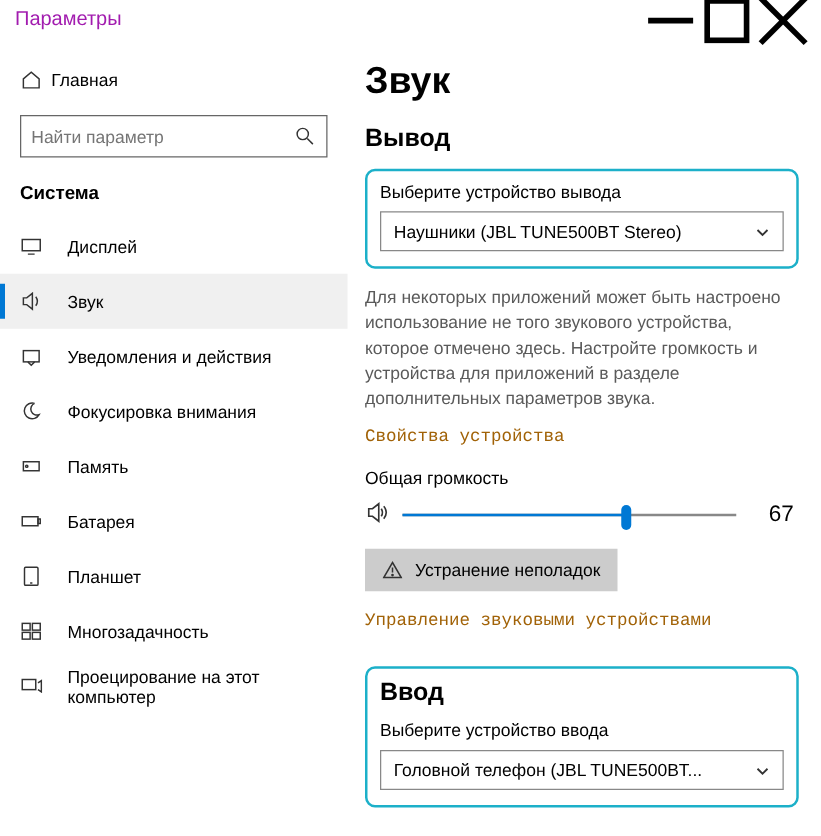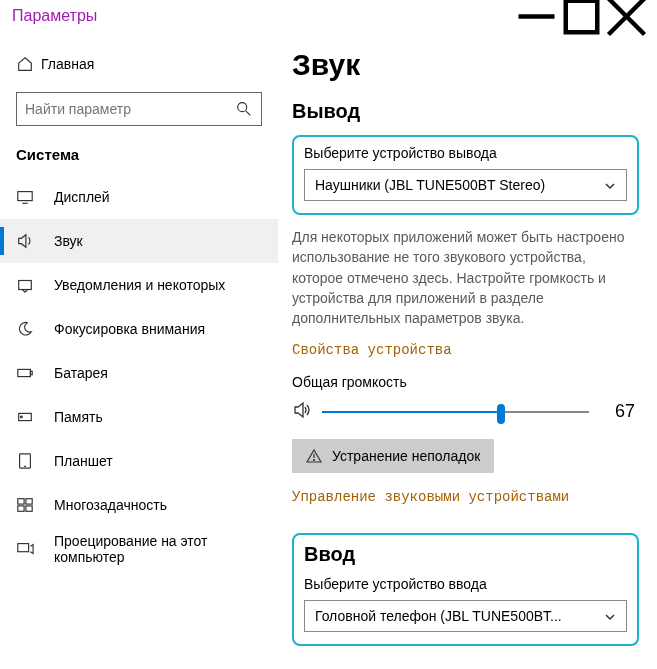--- a/index.html
+++ b/index.html
@@ -209,47 +209,47 @@
           </span>
         <span class="nav-label">Звук</span>
       </div>
       <div class="nav-item">
         <span class="nav-icon">
             <svg viewBox="0 0 20 20">
               <rect x="3" y="5" width="14" height="10"></rect>
               <path d="M7 15 L10 18 L13 15"></path>
             </svg>
           </span>
-        <span class="nav-label">Уведомления и некоторых</span>
+        <span class="nav-label">Уведомления и действия</span>
       </div>
       <div class="nav-item">
         <span class="nav-icon">
             <svg viewBox="0 0 20 20">
               <path d="M13 3 A7 7 0 1 0 17 13 A5 5 0 0 1 13 3"></path>
             </svg>
           </span>
         <span class="nav-label">Фокусировка внимания</span>
+      </div>
+      <div class="nav-item">
+        <span class="nav-icon">
+            <svg viewBox="0 0 20 20">
+              <rect x="3" y="6" width="14" height="8"></rect>
+              <circle cx="6" cy="10" r="1"></circle>
+            </svg>
+          </span>
+        <span class="nav-label">Память</span>
       </div>
       <div class="nav-item">
         <span class="nav-icon">
             <svg viewBox="0 0 20 20">
               <rect x="2" y="6" width="14" height="8"></rect>
               <rect x="16" y="8" width="2" height="4"></rect>
             </svg>
           </span>
         <span class="nav-label">Батарея</span>
-      </div>
-      <div class="nav-item">
-        <span class="nav-icon">
-            <svg viewBox="0 0 20 20">
-              <rect x="3" y="6" width="14" height="8"></rect>
-              <circle cx="6" cy="10" r="1"></circle>
-            </svg>
-          </span>
-        <span class="nav-label">Память</span>
       </div>
       <div class="nav-item">
         <span class="nav-icon">
             <svg viewBox="0 0 20 20">
               <rect x="4" y="2" width="12" height="16" rx="1"></rect>
               <line x1="9" y1="16" x2="11" y2="16"></line>
             </svg>
           </span>
         <span class="nav-label">Планшет</span>
       </div>

